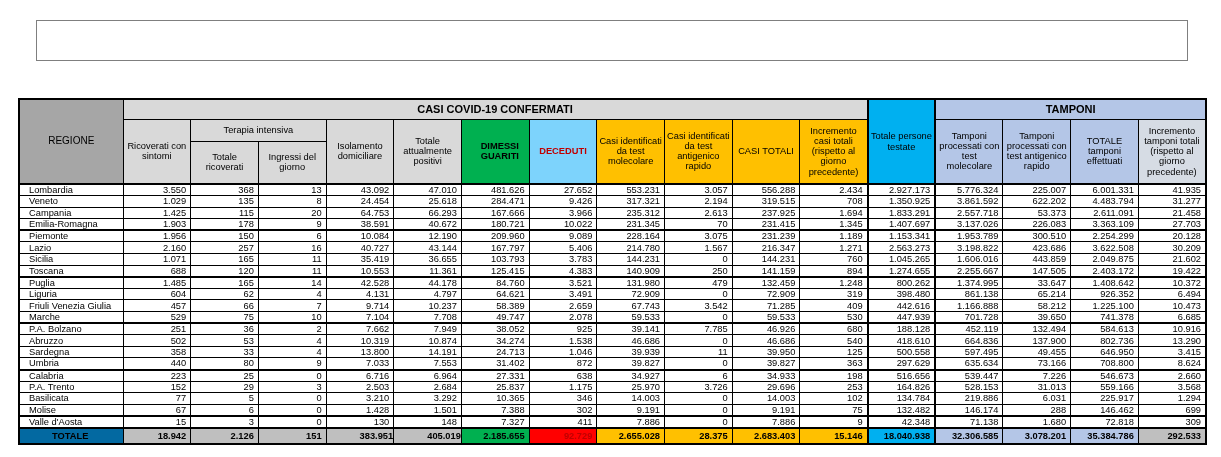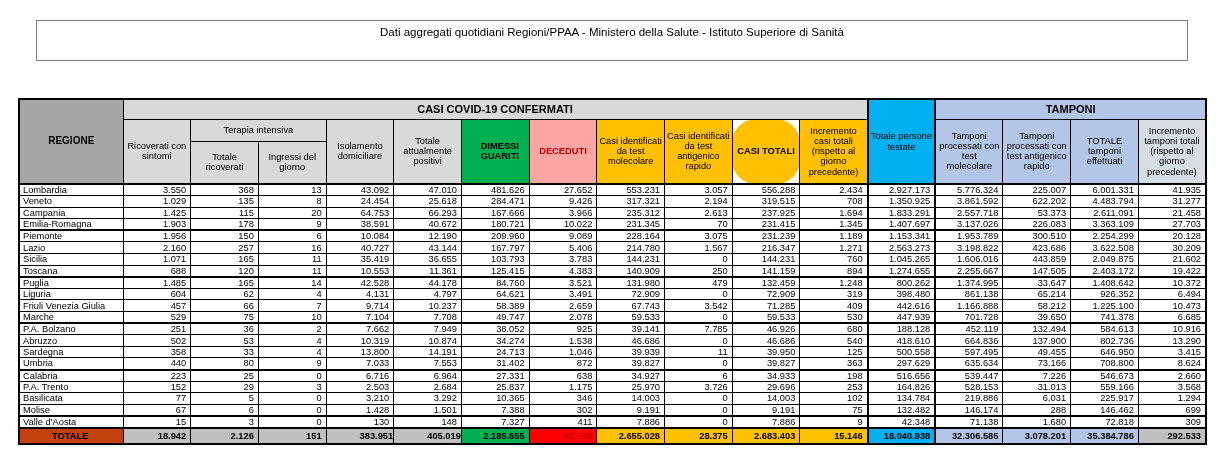--- a/index.html
+++ b/index.html
@@ -23,54 +23,53 @@
   col.region-col { width:104px; }
   th, td { border:1px solid #000; overflow:hidden; }
   thead th {
     background:#D9D9D9; font-weight:normal; font-size:9.3px; line-height:10.2px;
     vertical-align:middle; padding:1px 2px;
   }
   tr.r1 th { height:20px; }
   tr.r2 th { height:22px; }
   tr.r3 th { height:43px; }
   th.band { font-weight:bold; font-size:11px; }
-  th.regione-h { background:#A6A6A6; font-weight:bold; font-size:10px; border-right:1px solid #000;margin-top:6px; }
+  th.regione-h { background:#A6A6A6; font-weight:normal; font-size:10px; border-right:1px solid #000;margin-top:6px; }
   th.h-green { background:#00B050; font-weight:bold;padding-left:11px; }
-  th.h-red { background:#fca5a5; color:#C00000; font-weight:bold; }
+  th.h-red { background:#7dd3fc; color:#C00000; font-weight:bold; }
   th.h-yellow { background:#FFC000; }
   th.h-cyan { background:#00B0F0; border-left:2px solid #000; border-right:2px solid #000;margin-top:24px; }
   th.h-blue { background:#B4C6E7; }
   th.h-bluegray { background:#D6DCE4; }
-  th.bold { font-weight:bold;border-radius:24px; }
+  th.bold { font-weight:normal; }
   tbody td {
     height:11.6px; font-size:9.3px; line-height:10px; padding:0 4px 0 2px;
     background:#fff; vertical-align:middle; white-space:nowrap;
   }
-  tbody td.region { text-align:left; padding-left:3px;margin-left:36px; }
+  tbody td.region { text-align:left; padding-left:9px;margin-left:36px; }
   tbody td.num { text-align:right; }
   tbody tr:first-child td { border-top:2px solid #000; }
   tbody tr.grp td { border-bottom:2px solid #000; }
   td.c-testate { border-left:2px solid #000; border-right:2px solid #000; }
   tbody tr.total td {
     height:16px; font-weight:bold; border-top:2px solid #000; font-size:9.3px;
   }
-  tbody tr.total td.label { text-align:center; background:#c2410c; }
+  tbody tr.total td.label { text-align:center; background:#0369a1; }
   td.t-gray  { background:#BFBFBF;padding-left:33px; }
   td.t-green { background:#00B050; }
   td.t-red   { background:#FF0000; color:#C00000; }
   td.t-yellow{ background:#FFC000; }
   td.t-cyan  { background:#00B0F0;padding-left:8px; }
   td.t-blue  { background:#B4C6E7; }
   td.t-gray2 { background:#BFBFBF; }
 </style>
 </head>
 <body>
 
 <div class="title-box">
-  <div class="title-line">Dati aggregati quotidiani Regioni/PPAA - Ministero della Salute - Istituto Superiore di Sanità</div>
 </div>
 
 <table class="covid">
   <colgroup>
     <col class="region-col">
     <col>
       <col>
       <col>
       <col>
       <col>

